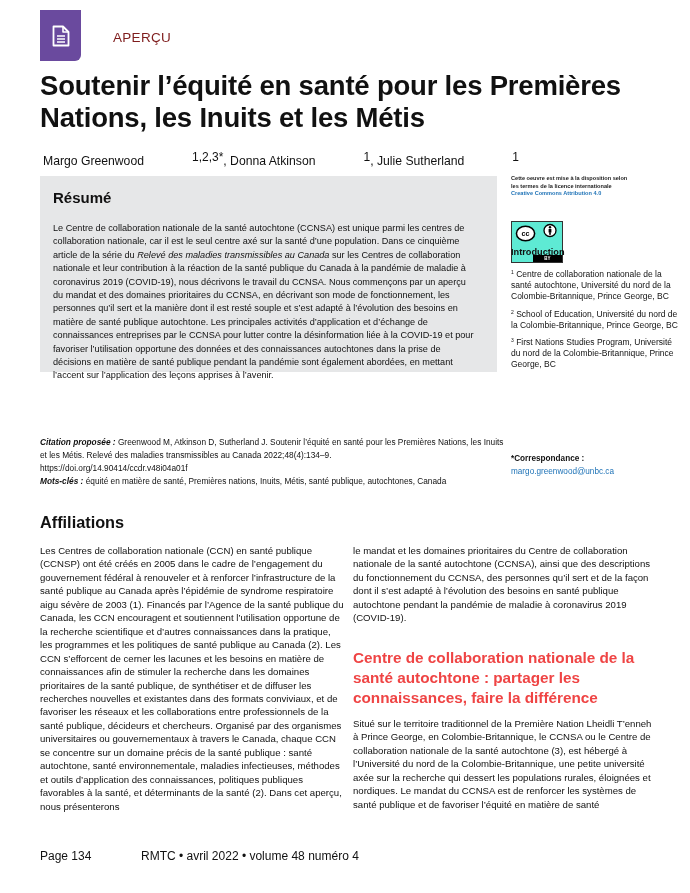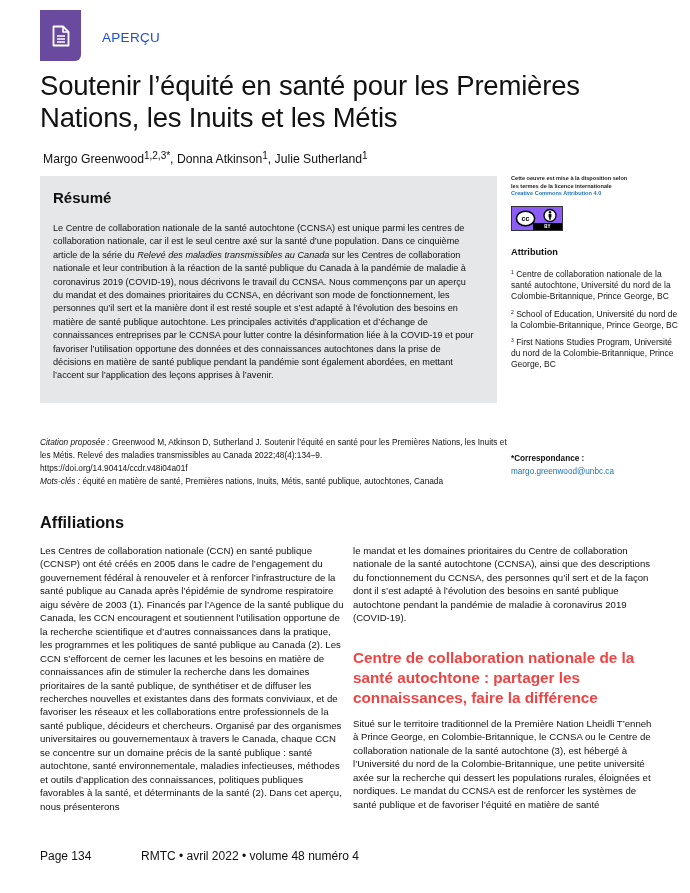--- a/index.html
+++ b/index.html
@@ -1,39 +1,39 @@
 <!DOCTYPE html>
 <html><head>
 <meta charset="utf-8">
 <style>
   * { margin: 0; padding: 0; box-sizing: border-box; }
   html, body { width: 690px; height: 893px; background: #ffffff; overflow: hidden; }
   body { font-family: "Liberation Sans", "DejaVu Sans", sans-serif; color: #1a1a1a; position: relative; }
 
   .header-tag { position: absolute; left: 40px; top: 10px; display: flex; align-items: center; }
   .tag-icon { width: 41px; height: 51px; background: #6a4a9e; border-bottom-right-radius: 6px; display: flex; align-items: center; justify-content: center; }
-  .tag-label { margin-left: 21px; font-size: 13.5px; color: #1d4ed8; letter-spacing: 0.3px; margin-top: 4px; }
+  .tag-label { margin-left: 32px; font-size: 13.5px; color: #7f1d1d; letter-spacing: 0.3px; margin-top: 4px; }
 
-  .title { position: absolute; left: 40px; top: 70px; width: 620px; font-size: 27.5px; line-height: 32px; font-weight: normal; color: #111; letter-spacing: -0.2px; }
+  .title { position: absolute; left: 40px; top: 70px; width: 620px; font-size: 27.5px; line-height: 32px; font-weight: bold; color: #111; letter-spacing: -0.2px; }
 
   .authors { position: absolute; left: 43px; top: 150px; font-size: 12.2px; color: #111; }
-  .authors sup { font-size: 10px; vertical-align: 4px; }
+  .authors sup { font-size: 12px; vertical-align: 4px; margin-left: 48px; }
 
-  .abstract-box { position: absolute; left: 40px; top: 176px; width: 457px; height: 227px; background: #e6e7e8; padding: 10px 21px 10px 13px; }
+  .abstract-box { position: absolute; left: 40px; top: 176px; width: 457px; height: 196px; background: #e6e7e8; padding: 10px 21px 10px 13px; }
   .abstract-title { font-size: 15px; font-weight: bold; color: #111; margin-top: 3px; margin-bottom: 16px; }
   .abstract-text { font-size: 9.15px; line-height: 13.4px; color: #111; }
   .abstract-text em { font-style: italic; }
 
   .citation { position: absolute; left: 40px; top: 436px; width: 470px; font-size: 8.3px; line-height: 13.1px; color: #111; }
-  .citation .lbl { font-style: italic; font-weight: normal; margin-top: 16px; }
+  .citation .lbl { font-style: italic; font-weight: bold; margin-top: 16px; }
 
   .side { position: absolute; left: 511px; width: 170px; }
   .license { top: 175px; font-size: 5.6px; line-height: 7.5px; color: #222; font-weight: bold; }
   .license .link { color: #1f73b7; }
-  .cc-badge { position: absolute; left: 511px; top: 206px; width: 52px; height: 25px; background: #8b5cf6; border: 1px solid #333; display: flex; }
+  .cc-badge { position: absolute; left: 511px; top: 221px; width: 52px; height: 42px; background: #5eead4; border: 1px solid #333; display: flex; }
   .cc-badge .cc { width: 22px; height: 17px; margin: 3px 1px 0 3px; }
   .cc-badge .by { position: relative; width: 26px; height: 23px; }
   .cc-badge .bystrip { position: absolute; left: 21px; right: 0; bottom: 0; height: 7px; background: #000; color: #fff; font-size: 4.5px; font-weight: bold; text-align: center; line-height: 7px; }
 
   .aff-title { top: 247px; font-size: 9.2px; font-weight: bold; color: #111; }
   .aff-list { top: 267px; font-size: 8.5px; line-height: 11.2px; color: #111; }
   .aff-item { margin-bottom: 4px; }
   .aff-item sup { font-size: 5px; vertical-align: 3px; }
 
   .corr { top: 452px; font-size: 8.2px; line-height: 13px; }
@@ -96,21 +96,21 @@
     <svg width="26" height="16" viewBox="0 0 26 16" style="position:absolute;left:0;top:1px;">
       <circle cx="13" cy="7.5" r="6" fill="#fff" stroke="#000" stroke-width="1.3"></circle>
       <circle cx="13" cy="4.3" r="1.2" fill="#000"></circle>
       <rect x="11.6" y="6" width="2.8" height="3.5" fill="#000"></rect>
       <rect x="12.2" y="9.2" width="1.6" height="2.6" fill="#000"></rect>
     </svg>
   </div>
   <div class="bystrip">BY</div>
 </div>
 
-<div class="side aff-title">Attribution</div>
+<div class="side aff-title">Introduction</div>
 <div class="side aff-list">
   <div class="aff-item"><sup>1</sup> <span>Centre de collaboration nationale de la santé autochtone, Université du nord de la Colombie-Britannique, Prince George, BC</span></div>
   <div class="aff-item"><sup>2</sup> <span>School of Education, Université du nord de la Colombie-Britannique, Prince George, BC</span></div>
   <div class="aff-item"><sup>3</sup> <span>First Nations Studies Program, Université du nord de la Colombie-Britannique, Prince George, BC</span></div>
 </div>
 
 <div class="side corr">
   <div class="lbl">*Correspondance :</div>
   <div class="email">margo.greenwood@unbc.ca</div>
 </div>

